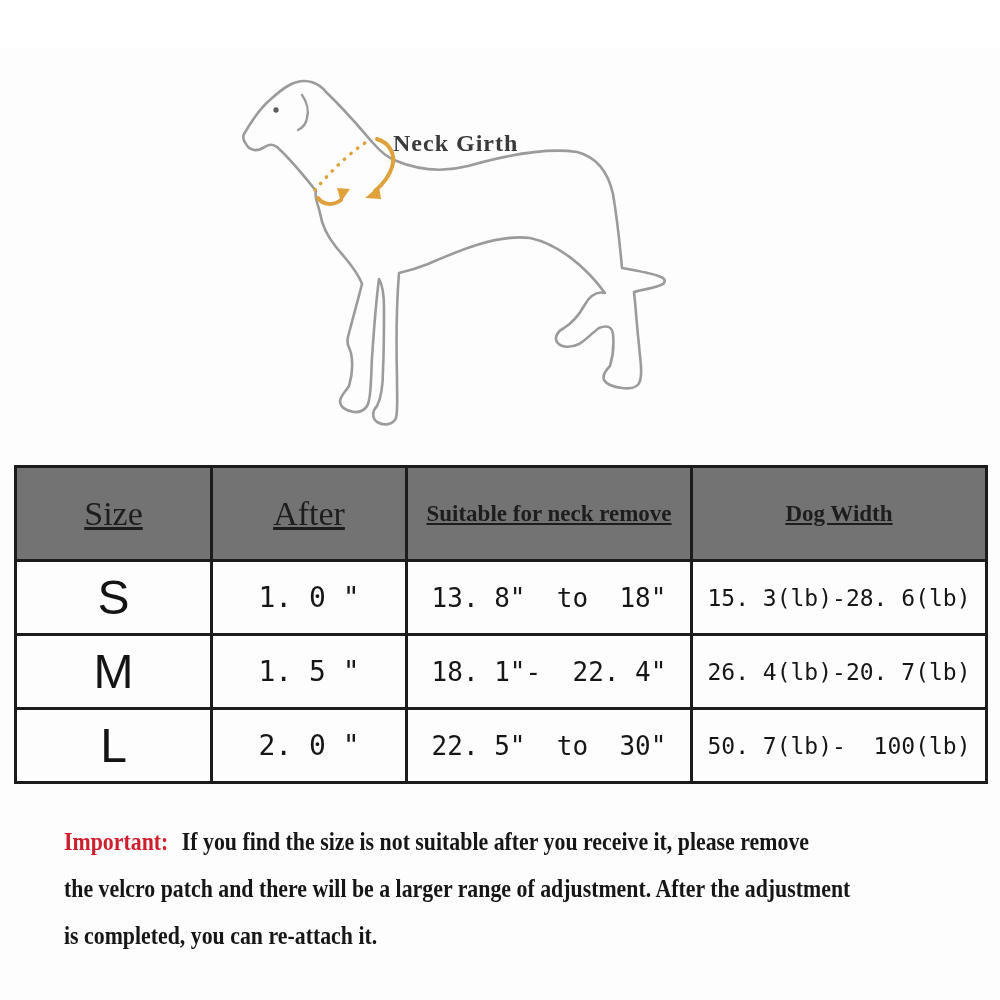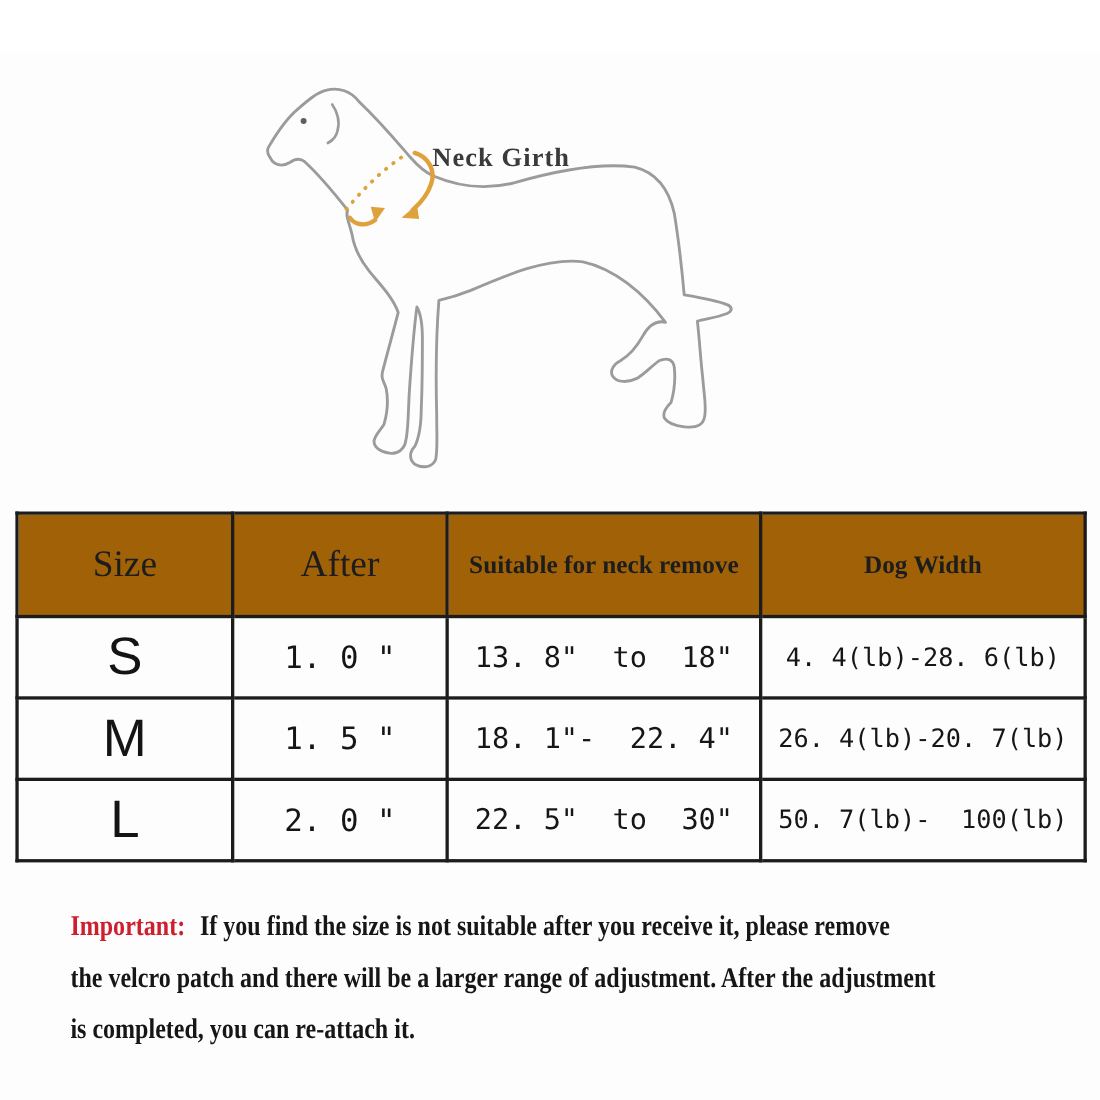--- a/index.html
+++ b/index.html
@@ -17,21 +17,21 @@
   table.size-table{
     position:absolute;left:14px;top:417px;width:971px;
     border-collapse:collapse;table-layout:fixed;background:#fdfdfd;
   }
   table.size-table th, table.size-table td{
     border:3px solid #1c1c1c;text-align:center;vertical-align:middle;
     padding:0;overflow:hidden;
   }
   tr.hdr-row{height:94px;}
   tr.data-row{height:74px;}
-  th.hdr{background:#a16207;color:#1d1d1d;font-weight:normal;}
+  th.hdr{background:#737373;color:#1d1d1d;font-weight:normal;text-decoration:underline;}
   th.hdr-lg{font-family:"Liberation Serif",serif;font-size:34px;}
   th.hdr-sm{font-family:"Liberation Serif",serif;font-size:23px;font-weight:bold;}
   td.cell-size{
     font-family:"Liberation Sans",sans-serif;font-size:48px;font-weight:400;
     color:#141414;
   }
   td.cell-mono{
     font-family:"DejaVu Sans Mono",monospace;color:#161616;white-space:pre;
   }
   td.cell-width{font-size:28px;}
@@ -132,21 +132,21 @@
         <th class="hdr hdr-lg">After</th>
         <th class="hdr hdr-sm">Suitable for neck remove</th>
         <th class="hdr hdr-sm">Dog Width</th>
       </tr>
     </thead>
     <tbody>
       <tr class="data-row">
         <td class="cell-size">S</td>
         <td class="cell-mono cell-width">1. 0 "</td>
         <td class="cell-mono cell-girth">13. 8"  to  18"</td>
-        <td class="cell-mono cell-weight">4. 4(lb)-28. 6(lb)</td>
+        <td class="cell-mono cell-weight">15. 3(lb)-28. 6(lb)</td>
       </tr>
       <tr class="data-row">
         <td class="cell-size">M</td>
         <td class="cell-mono cell-width">1. 5 "</td>
         <td class="cell-mono cell-girth">18. 1"-  22. 4"</td>
         <td class="cell-mono cell-weight">26. 4(lb)-20. 7(lb)</td>
       </tr>
       <tr class="data-row">
         <td class="cell-size">L</td>
         <td class="cell-mono cell-width">2. 0 "</td>

